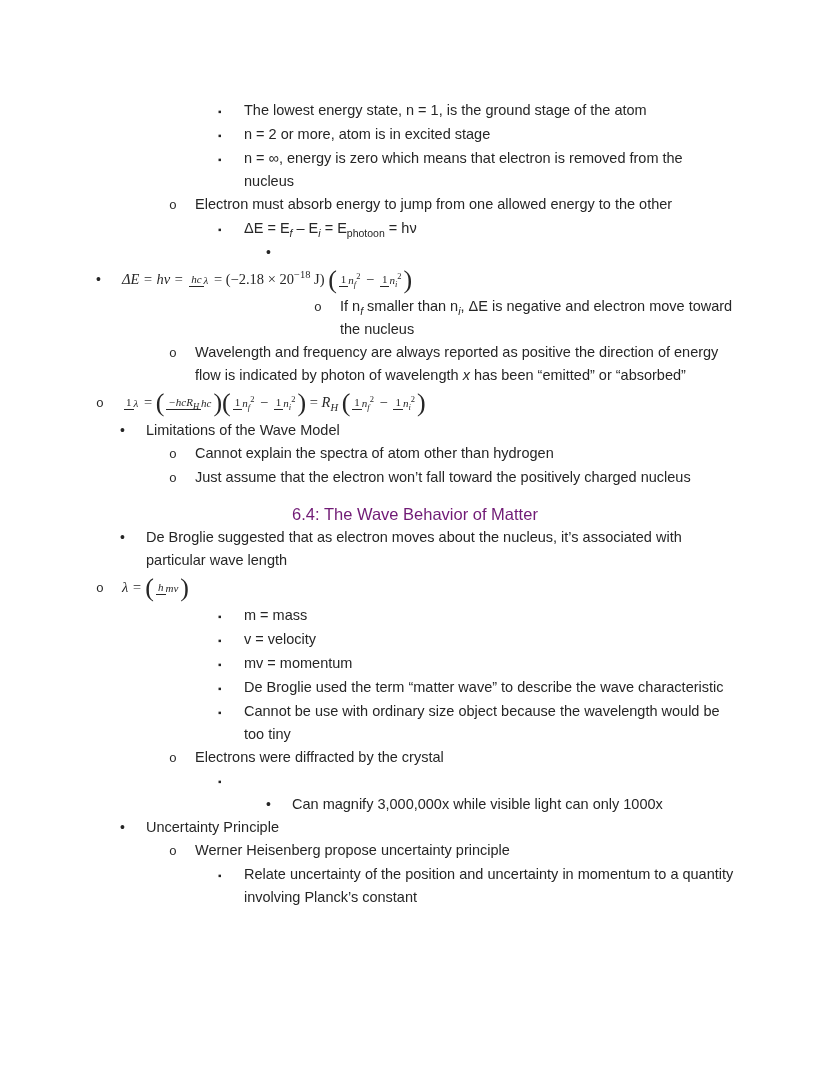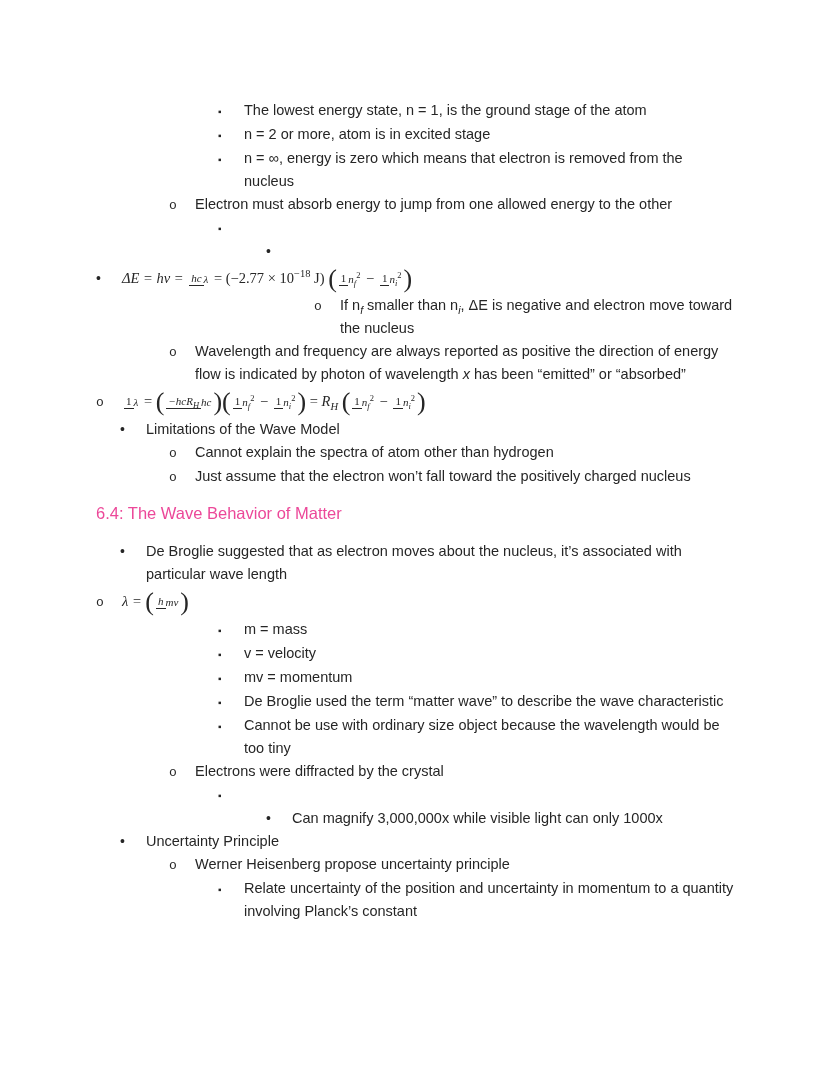--- a/index.html
+++ b/index.html
@@ -29,22 +29,23 @@
   .level-5 { padding-left: 218px; }
   .marker { flex: 0 0 26px; }
   .m-disc   { font-size: 14px; }
   .m-circle { font-family: "Liberation Mono", monospace; font-size: 13px; }
   .m-square { font-size: 10px; }
   .content { flex: 1 1 auto; }
   .heading {
     font-size: 16.5px;
     line-height: 23px;
     margin-top: 13px;
-    margin-bottom: 15px;
-    color: #ec4899;
+    margin-bottom: 0;
+    color: #701a75;
+    text-align: center;
   }
   .it { font-style: italic; }
   .math { font-family: "Liberation Serif", serif; }
   sub, sup { font-size: 10.5px; line-height: 0; }
   .frac {
     display: inline-flex;
     flex-direction: row;
     vertical-align: middle;
     text-align: center;
     font-size: 11px;
@@ -78,30 +79,31 @@
       <div class="li level-3">
         <span class="marker m-square">▪</span>
         <span class="content"><span>n = ∞, energy is zero which means that electron is removed from the nucleus</span></span>
       </div>
       <div class="li level-2">
         <span class="marker m-circle">o</span>
         <span class="content"><span>Electron must absorb energy to jump from one allowed energy to the other</span></span>
       </div>
       <div class="li level-3">
         <span class="marker m-square">▪</span>
+        <span class="content"><span>ΔE = E</span><sub class="it">f</sub><span> – E</span><sub class="it">i</sub><span> = E</span><sub>photoon</sub><span> = hν</span></span>
       </div>
       <div class="li level-4">
         <span class="marker m-disc">•</span>
       </div>
       <div class="li level-4 eq">
         <span class="marker m-disc">•</span>
         <span class="content"><span class="it math">ΔE = hν = </span><span class="frac">
             <span class="num"><span class="it math">hc</span></span>
             <span class="den"><span class="it math">λ</span></span>
-          </span><span class="math"> = (−2.77 × 10</span><sup class="math">−18</sup><span class="math"> J) </span><span class="bigparen">(</span><span class="frac">
+          </span><span class="math"> = (−2.18 × 20</span><sup class="math">−18</sup><span class="math"> J) </span><span class="bigparen">(</span><span class="frac">
             <span class="num"><span class="math">1</span></span>
             <span class="den"><span class="it math">n</span><sub class="it math">f</sub><sup class="math">2</sup></span>
           </span><span class="math"> − </span><span class="frac">
             <span class="num"><span class="math">1</span></span>
             <span class="den"><span class="it math">n</span><sub class="it math">i</sub><sup class="math">2</sup></span>
           </span><span class="bigparen">)</span></span>
       </div>
       <div class="li level-5">
         <span class="marker m-circle">o</span>
         <span class="content"><span>If n</span><sub class="it">f</sub><span> smaller than n</span><sub class="it">i</sub><span>, ΔE is negative and electron move toward the nucleus</span></span>

